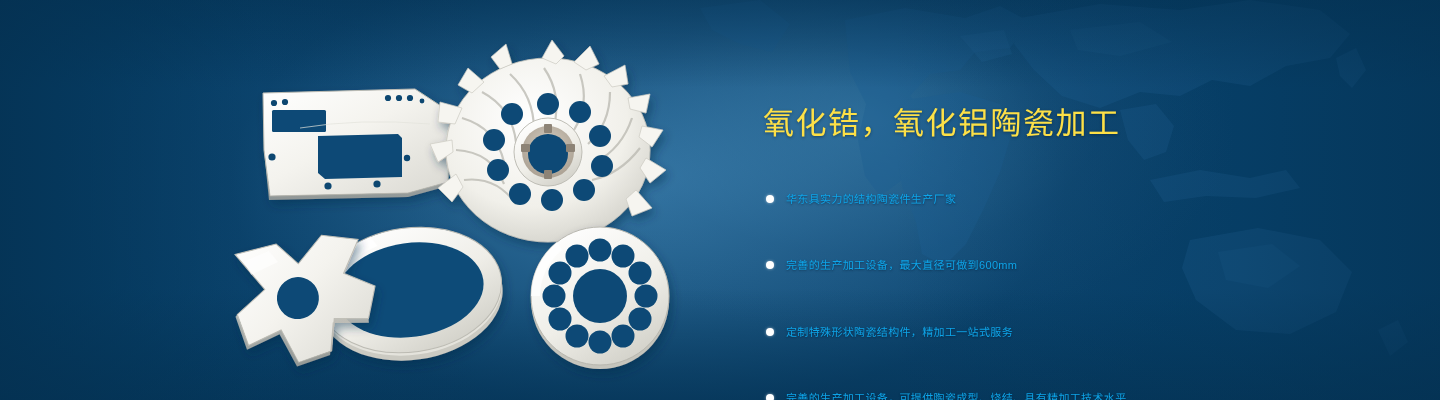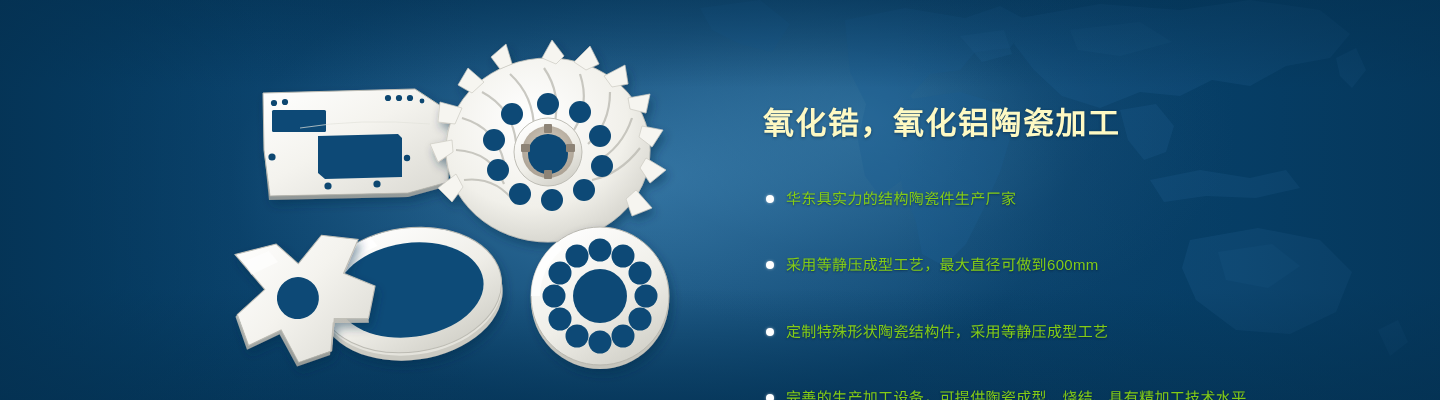--- a/index.html
+++ b/index.html
@@ -52,38 +52,38 @@
 
   
   .copy{
     position:absolute;
     left:763px; top:104px;
     width:620px;
   }
   .headline{
     font-size:31px;
     line-height:40px;
-    font-weight:700;
-    color:#fef9c3;
+    font-weight:400;
+    color:#fde047;
     letter-spacing:1.5px;
     white-space:nowrap;
     text-shadow:0 1px 3px rgba(0,20,40,.45);
   }
   .bullets{
     list-style:none;
     margin:0;
     padding:0;
     margin-top:20px;
   }
   .bullets li{
     position:relative;
     padding-left:23px;
-    font-size:15px;
+    font-size:11px;
     line-height:22.3px;
-    color:#84cc16;
+    color:#0ea5e9;
     letter-spacing:.35px;
     white-space:nowrap;
     text-shadow:0 1px 2px rgba(0,20,40,.5);
     margin-top:44px;
   }
   .bullets li .dot{
     position:absolute;
     left:3px; top:7px;
     width:8px; height:8px;
     border-radius:50%;
@@ -315,25 +315,25 @@
   <div class="copy">
     <div class="headline">氧化锆，氧化铝陶瓷加工</div>
 
     <ul class="bullets">
       <li>
         <span class="dot"></span>
         <span>华东具实力的结构陶瓷件生产厂家</span>
       </li>
       <li>
         <span class="dot"></span>
-        <span>采用等静压成型工艺，最大直径可做到600mm</span>
+        <span>完善的生产加工设备，最大直径可做到600mm</span>
       </li>
       <li>
         <span class="dot"></span>
-        <span>定制特殊形状陶瓷结构件，采用等静压成型工艺</span>
+        <span>定制特殊形状陶瓷结构件，精加工一站式服务</span>
       </li>
       <li>
         <span class="dot"></span>
         <span>完善的生产加工设备，可提供陶瓷成型、烧结、具有精加工技术水平</span>
       </li>
     </ul>
   </div>
 
 </div>
 

